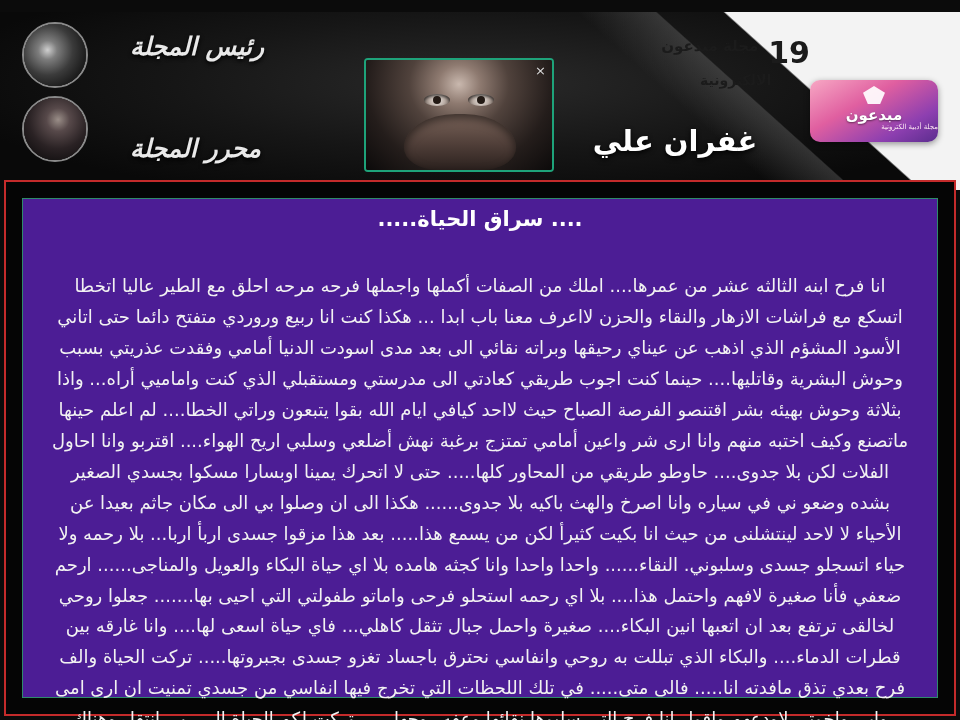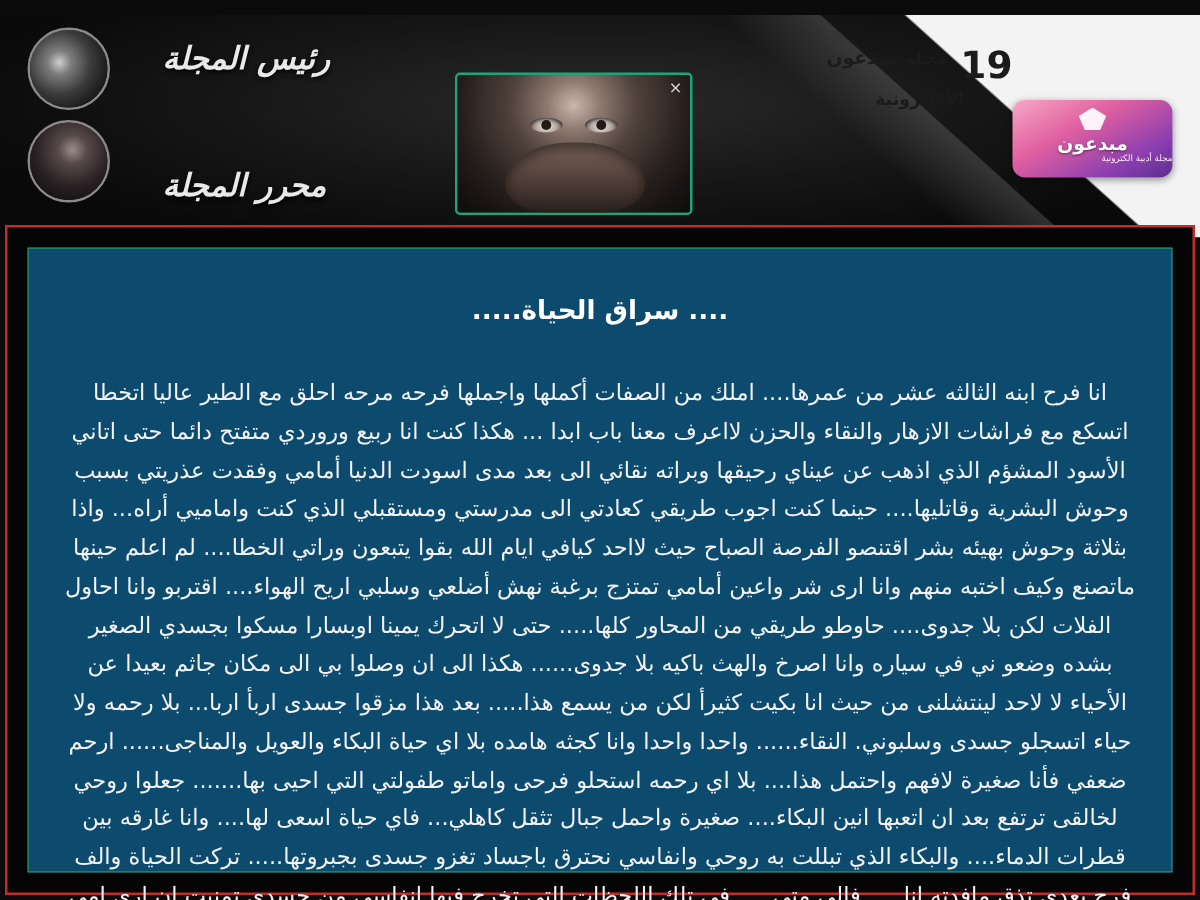--- a/index.html
+++ b/index.html
@@ -210,23 +210,23 @@
     height: 536px;
     background: #050505;
     border: 2px solid #c42b2b;
     box-sizing: border-box;
   }
   #article-frame {
     position: absolute;
     left: 16px; top: 16px;
     right: 16px; bottom: 16px;
     border: 1px solid #2e8b6a;
-    background: #0c4a6e;
+    background: #4c1d95;
     box-sizing: border-box;
-    padding: 29px 26px 10px 26px;
+    padding: 0 26px 10px 26px;
   }
   #article-title {
     text-align: center;
     color: #ffffff;
     font-size: 21px;
     font-weight: bold;
     margin: 8px 0 30px 0;
     letter-spacing: 0;
   }
   #article-body {
@@ -266,20 +266,21 @@
             <div class="pupil"></div>
           </div>
         <div class="photo-eye" id="eye-r">
             <div class="pupil"></div>
           </div>
         <div class="photo-hand"></div>
       </div>
       <div id="photo-close">×</div>
     </div>
 
+    <div id="author-name">غفران علي</div>
 
     <div id="magazine-block">
       <div class="mag-line1">
         <span id="issue-number">19</span>
         <span id="magazine-title">مجلة مبدعون</span>
       </div>
       <div id="magazine-sub">الالكترونية</div>
     </div>
 
     <div id="logo-badge">

